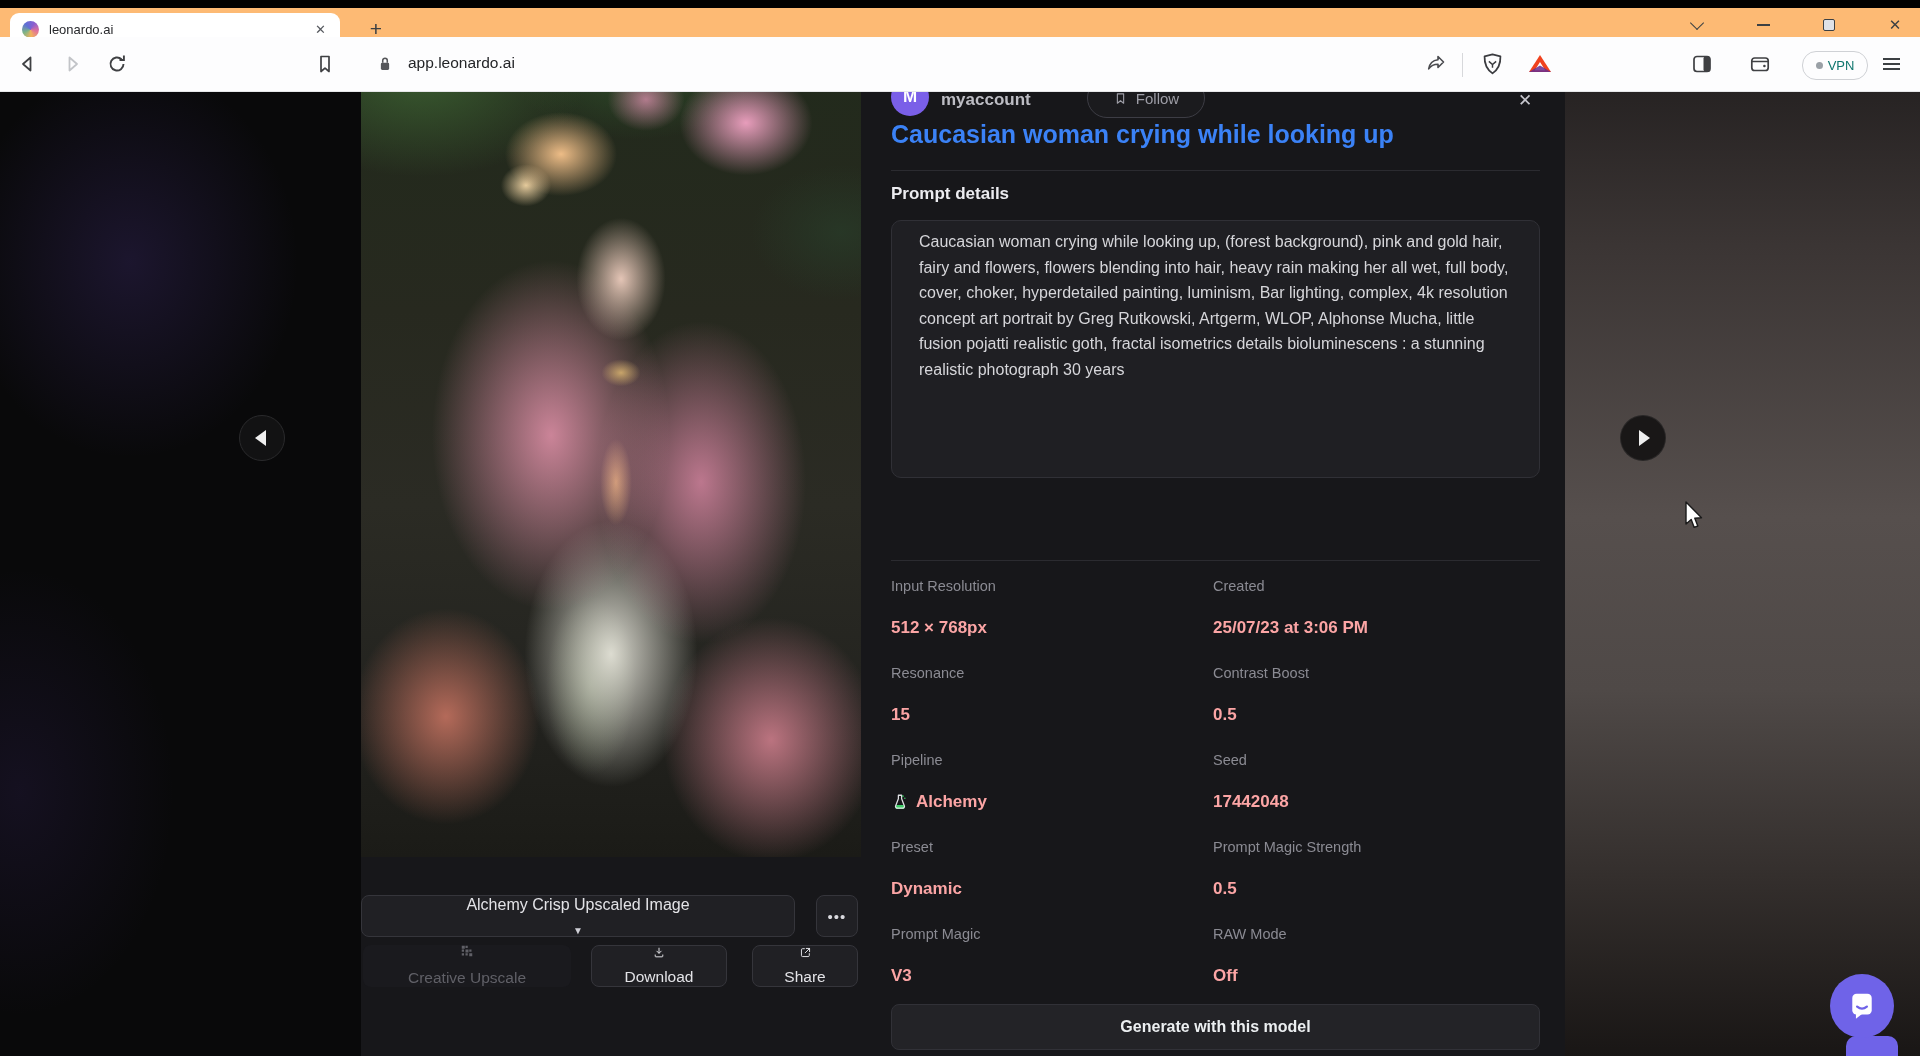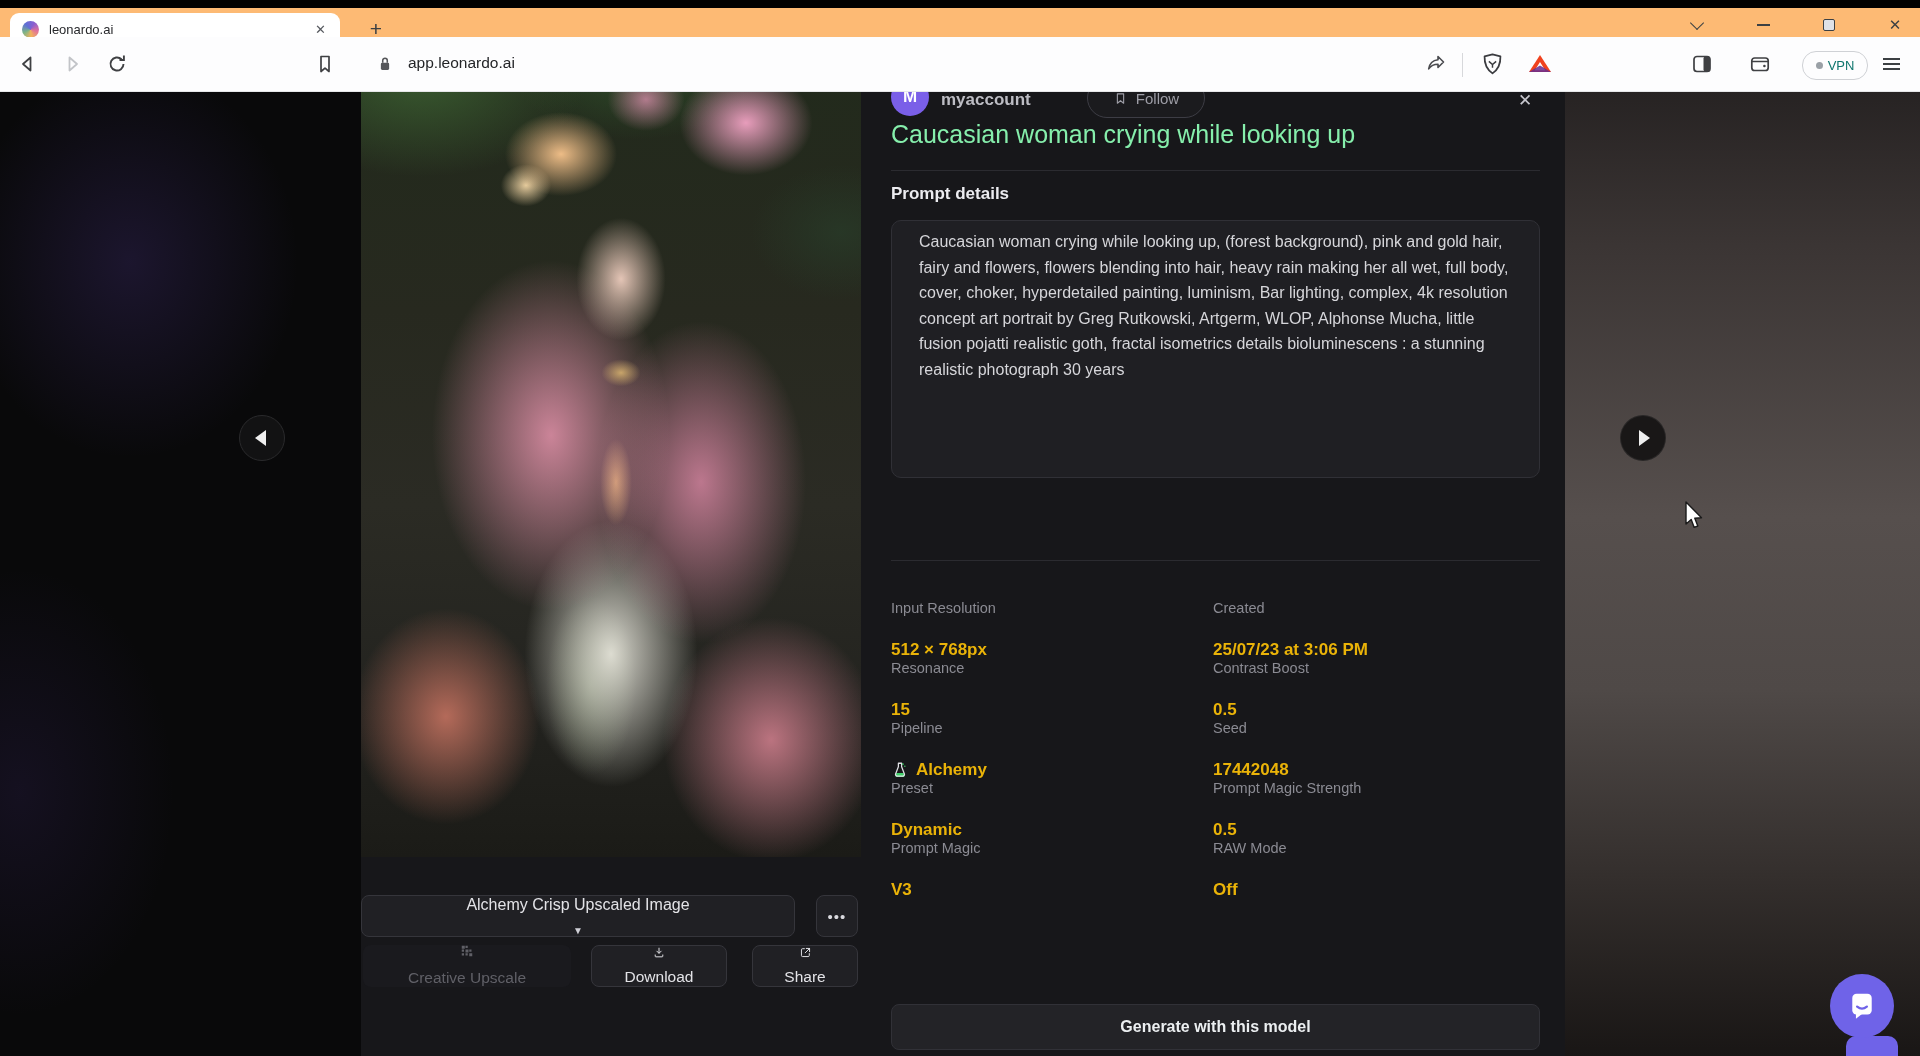--- a/index.html
+++ b/index.html
@@ -80,33 +80,33 @@
 
   
   #panel{position:absolute;left:530px;top:0;width:649px;height:964px;}
   #avatar{position:absolute;left:0;top:-14px;width:38px;height:38px;border-radius:50%;background:#7a5fe8;
         color:#fff;font-size:17px;font-weight:bold;display:flex;align-items:center;justify-content:center;}
   #username{position:absolute;left:50px;top:-2px;font-size:17px;font-weight:600;color:#bdbdc4;}
   #follow-btn{position:absolute;left:196px;top:-14px;width:118px;height:40px;border:1px solid #3d3d45;
         border-radius:20px;display:flex;align-items:center;justify-content:center;gap:8px;
         font-size:15px;color:#9d9da6;background:rgba(255,255,255,0.02);box-sizing:border-box;}
   #modal-close{position:absolute;left:627px;top:-2px;font-size:17px;color:#c6c6cd;}
-  #detail-title{position:absolute;left:0;top:28px;width:649px;font-size:25px;font-weight:400;color:#86efac;}
+  #detail-title{position:absolute;left:0;top:28px;width:649px;font-size:25px;font-weight:700;color:#3b82f6;}
   .divider{position:absolute;left:0;width:649px;height:1px;background:#2b2b30;}
   #prompt-label{position:absolute;left:0;top:92px;font-size:17px;font-weight:700;color:#ececf0;}
   #prompt-box{position:absolute;left:0;top:128px;width:649px;height:258px;background:#1f1f23;
         border:1px solid #30303६;border:1px solid #303036;border-radius:10px;box-sizing:border-box;padding:8px 27px;}
   #prompt-text{font-size:16px;line-height:25.5px;color:#d6d6da;}
   #actions{position:absolute;left:0;top:398px;width:649px;height:42px;display:flex;gap:16px;}
   .act-btn{flex:1;background:#26262a;border:1px solid #3b3b41;border-radius:8px;display:flex;
         align-items:center;justify-content:center;gap:9px;font-size:15.5px;font-weight:600;color:#e8e8ec;box-sizing:border-box;}
-  #meta-grid{position:absolute;left:0;top:508px;width:649px;display:grid;
-        grid-template-columns:322px 1fr;}
+  #meta-grid{position:absolute;left:0;top:486px;width:649px;display:grid;
+        grid-template-columns:322px 1fr;row-gap:27px;}
   .meta-label{font-size:14.5px;color:#8b8b93;margin-bottom:7px;}
-  .meta-value{font-size:17px;font-weight:600;color:#eab308;display:flex;align-items:center;gap:7px;margin-top:24px;}
+  .meta-value{font-size:17px;font-weight:600;color:#fca5a5;display:flex;align-items:center;gap:7px;margin-top:24px;}
   #generate-btn{position:absolute;left:0;top:912px;width:649px;height:46px;background:#232327;
         border:1px solid #313137;border-radius:8px;display:flex;align-items:center;justify-content:center;
         font-size:16px;font-weight:600;color:#eceff1;box-sizing:border-box;}
 
   
   .nav-circle{position:absolute;width:44px;height:44px;border-radius:50%;display:flex;align-items:center;justify-content:center;}
   #nav-left{left:239px;top:323px;background:#121213;border:1px solid #2a2a2c;}
   #nav-right{left:1620px;top:323px;background:#191717;border:1px solid rgba(255,255,255,.07);}
   .tri-l{width:0;height:0;border-top:8px solid transparent;border-bottom:8px solid transparent;border-right:11px solid #efefef;margin-right:3px;}
   .tri-r{width:0;height:0;border-top:8px solid transparent;border-bottom:8px solid transparent;border-left:11px solid #efefef;margin-left:3px;}

